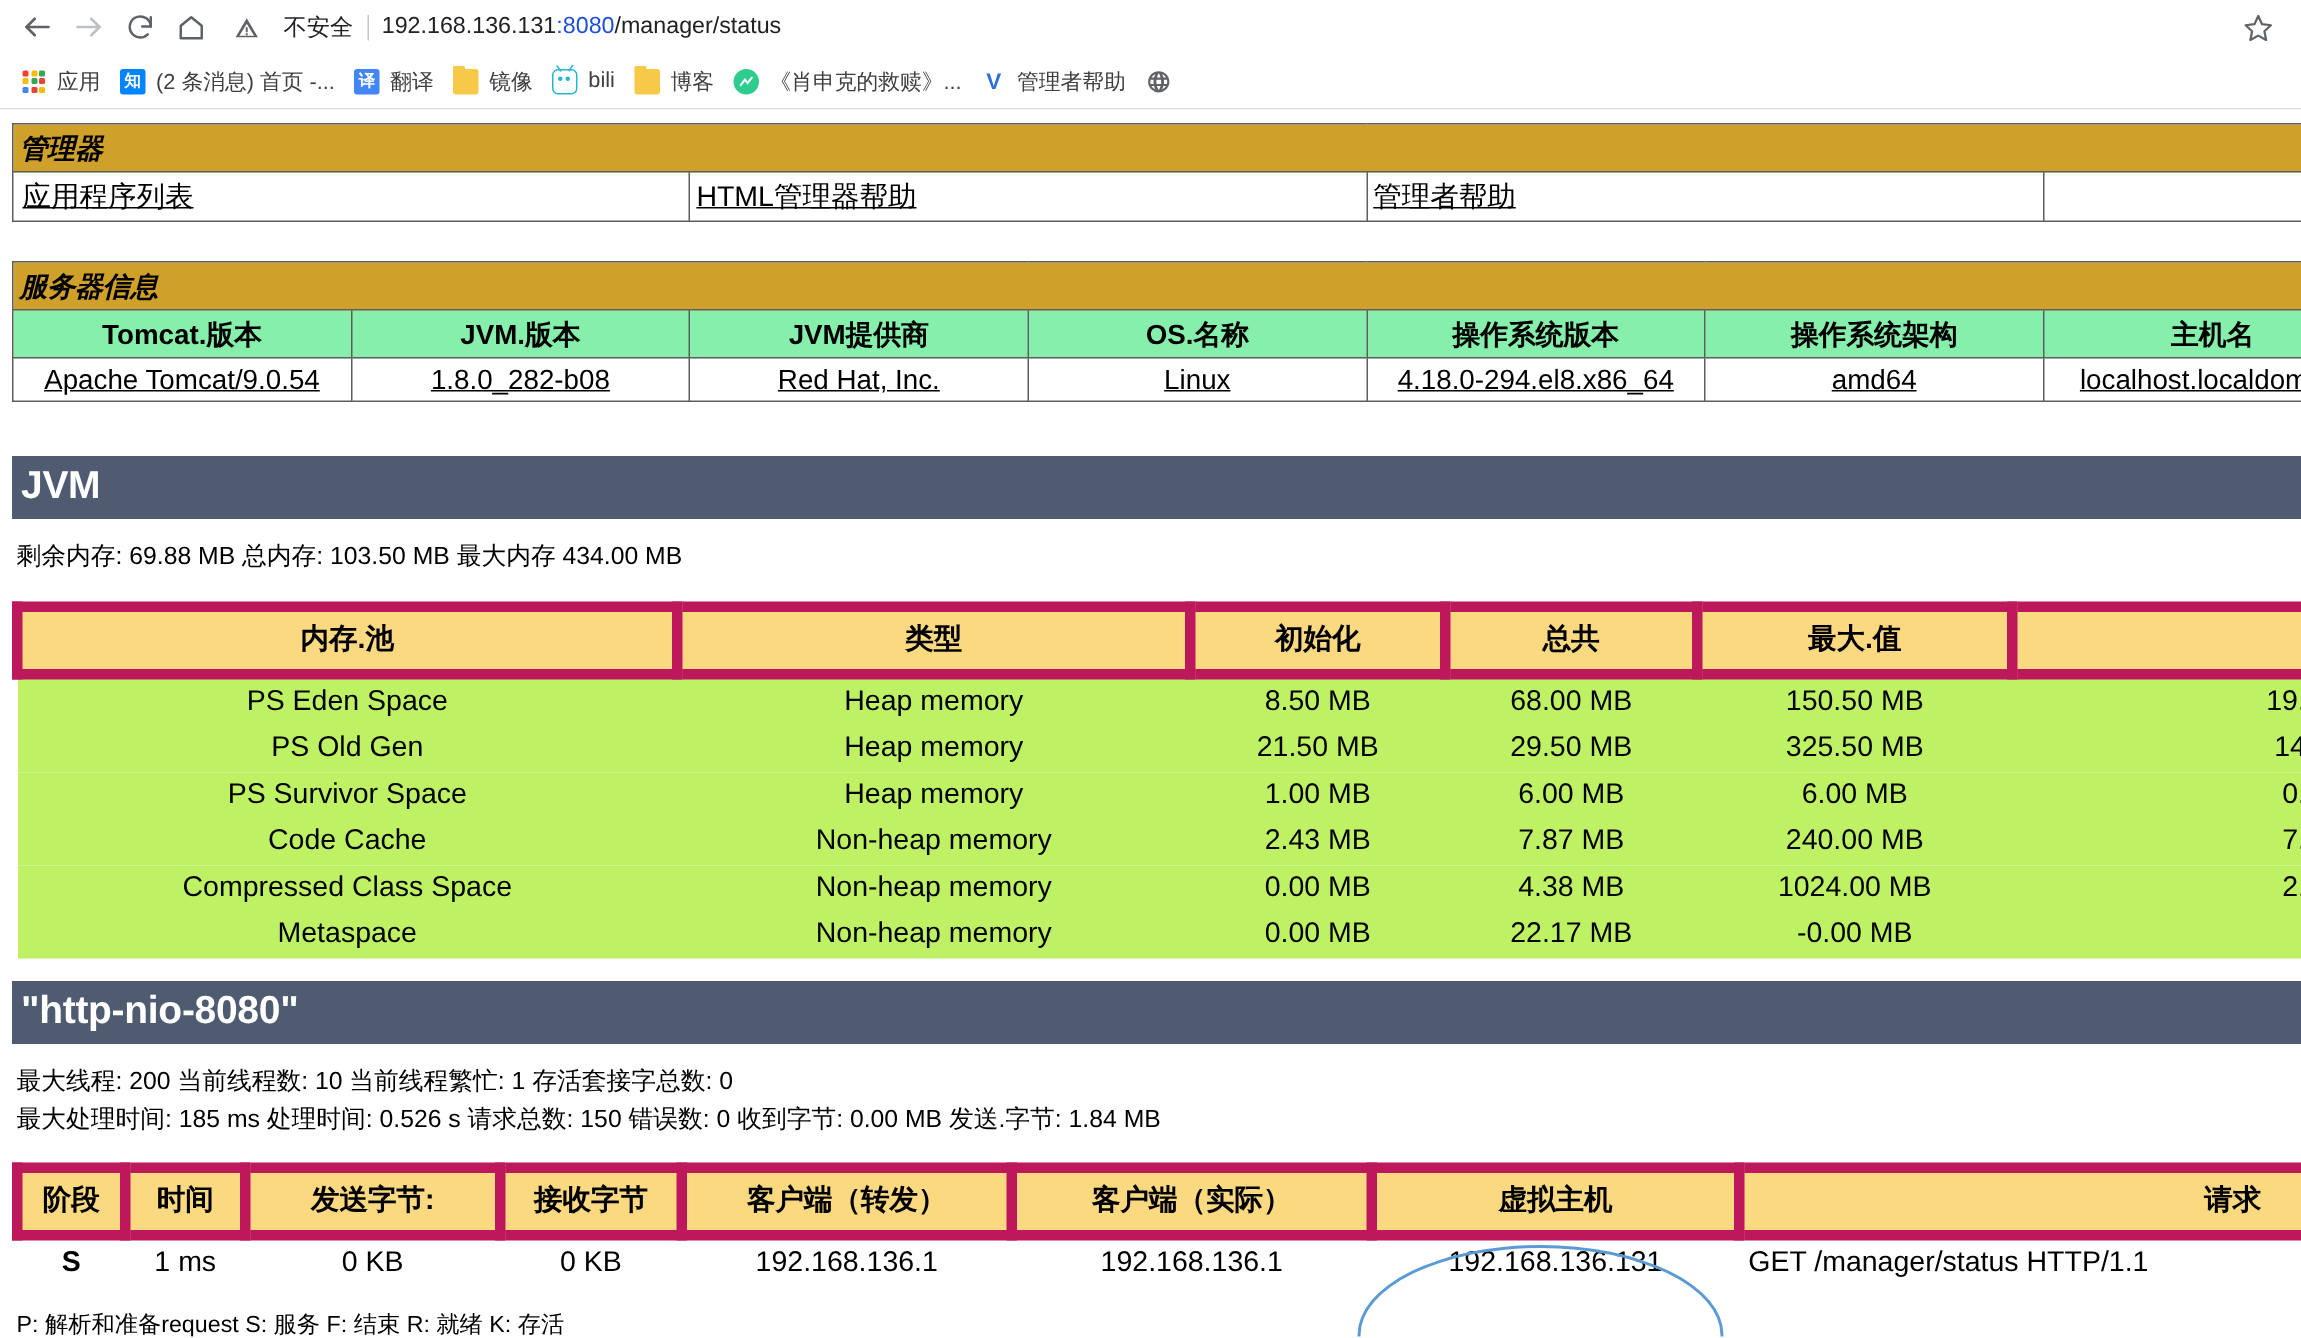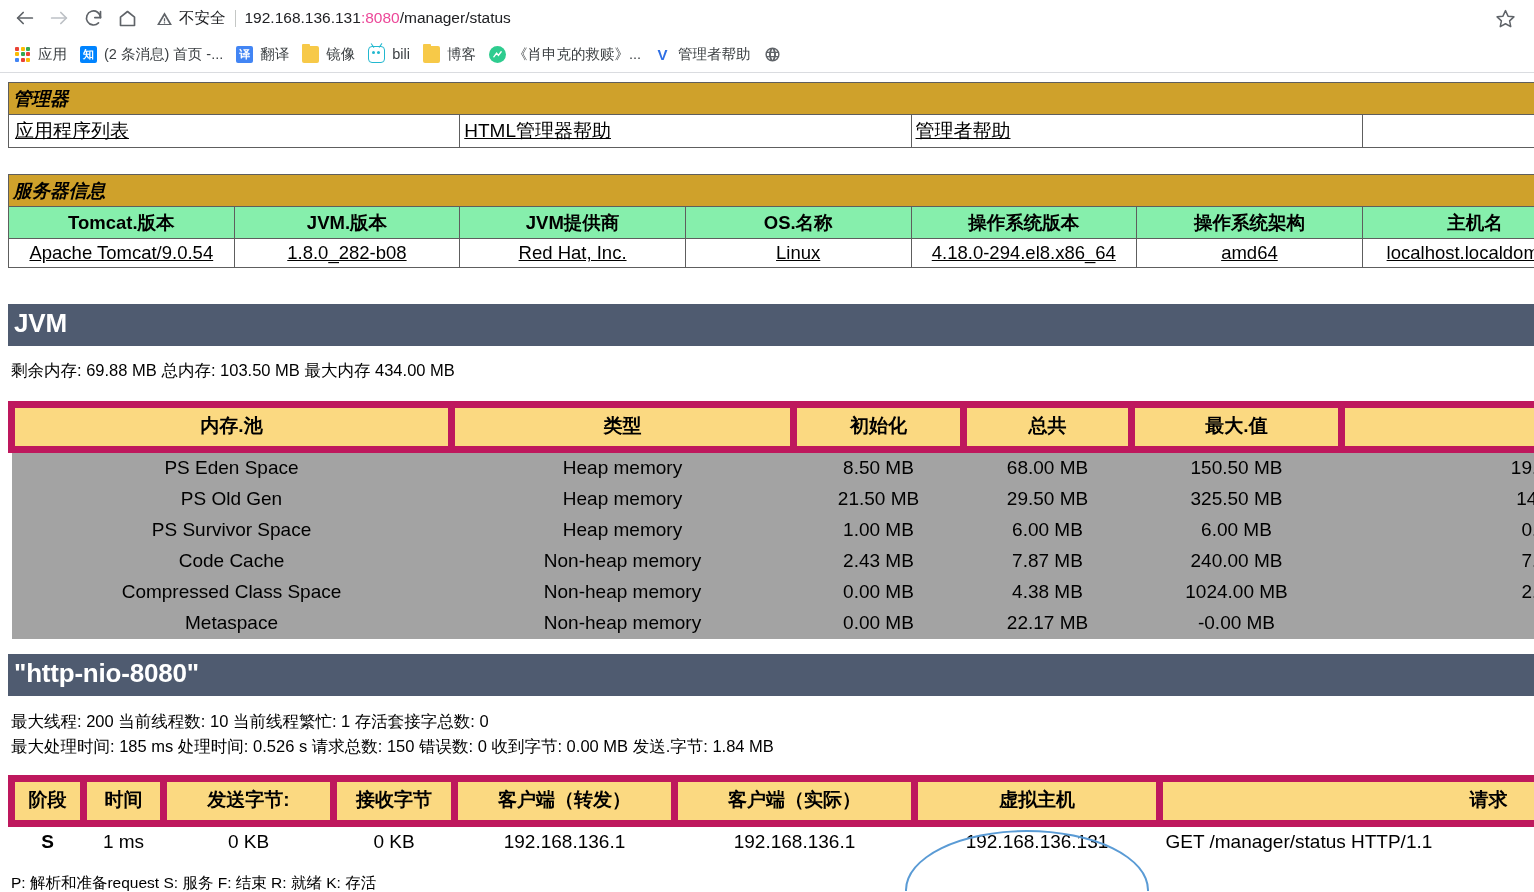--- a/index.html
+++ b/index.html
@@ -36,21 +36,21 @@
     display: flex;
     align-items: center;
     height: 30px;
     margin-left: 6px;
     margin-right: 4px;
     min-width: 0;
   }
   #security-chip {
     display: flex;
     align-items: center;
-    gap: 6px;
+    gap: 16px;
     padding-left: 6px;
     flex: 0 0 auto;
     justify-content: space-between;
   }
   #warn-triangle { display:block; }
   #security-text {
     font-size: 15.5px;
     color: #202124;
     white-space: nowrap;
   }
@@ -59,21 +59,21 @@
     background: #c4c7c5;
     margin: 0 9px;
     flex: 0 0 auto;
   }
   #url-text {
     font-size: 15.5px;
     color: #202124;
     white-space: nowrap;
     overflow: hidden;
   }
-  #url-text .dim { color: #ec4899; }
+  #url-text .dim { color: #1d4ed8; }
   #star-btn {
     width: 34px; height: 34px;
     display: flex; align-items: center; justify-content: center;
     flex: 0 0 auto;
     margin-right: 4px;
   }
 
   
   #bookmarks-bar {
     height: 37px;
@@ -244,21 +244,21 @@
     color: #000;
   }
   table.mem th, table.conn th {
     background: #fbd981;
     font-weight: bold;
     text-align: center;
     padding: 5px 4px 7px;
     font-size: 19px;
   }
   table.mem td {
-    background: #a3a3a3;
+    background: #bef264;
     text-align: center;
     padding: 4px 4px 5px;
     border-left: none; border-right: none;
     border-top: none; border-bottom: none;
   }
   table.conn td {
     background: #ffffff;
     text-align: center;
     padding: 4px 4px 6px;
     border: none;

